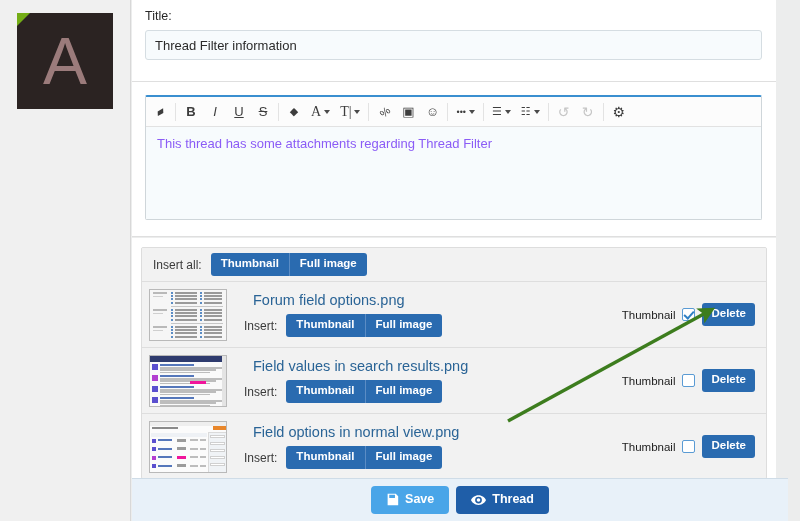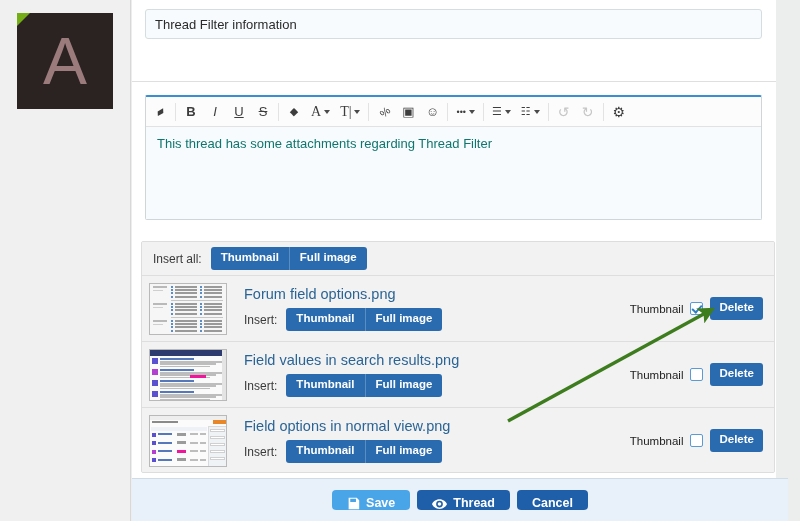--- a/index.html
+++ b/index.html
@@ -169,32 +169,32 @@
     border-left: 3px solid transparent;
     border-right: 3px solid transparent;
     border-top: 4px solid #4a4a4a;
     vertical-align: middle;
   }
   .editor-body {
     background: #f7fbfd;
     height: 93px;
     padding: 9px 11px;
     font-size: 13px;
-    color: #0f766e;
+    color: #8b5cf6;
   }
 
   
   .attach-panel {
     position: absolute;
-    left: 0; top: 232px;
+    left: 0; top: 238px;
     width: 644px;
     height: 276px;
     background: #fff;
     border-bottom: 1px solid #dfdfdf;
-    padding: 9px 1px 0 9px;
+    padding: 9px 9px 0 9px;
     overflow: hidden;
   }
   .attach-inner {
     border: 1px solid #dddddd;
     border-radius: 2px;
     background: #f2f2f2;
     height: 232px;
     overflow: hidden;
   }
   .insert-all-row {
@@ -248,20 +248,21 @@
     min-width: 0;
   }
   .att-name {
     font-size: 14.5px;
     color: #2a6496;
     margin-bottom: 6px;
     white-space: nowrap;
     overflow: hidden;
     text-overflow: ellipsis;
     cursor: pointer;
+    margin-left: 9px;
   }
   .att-insert {
     display: flex;
     align-items: center;
   }
   .att-right {
     flex: 0 0 auto;
     display: flex;
     align-items: center;
     gap: 7px;
@@ -311,21 +312,21 @@
     justify-content: center;
     gap: 7px;
   }
   .fbtn {
     font-family: "Liberation Sans", sans-serif;
     font-size: 12.5px;
     font-weight: bold;
     color: #fff;
     border: none;
     border-radius: 4px;
-    padding: 7px 15px 0;
+    padding: 7px 15px 8px;
     cursor: pointer;
     display: inline-flex;
     align-items: center;
     gap: 6px;
     line-height: 1;
   }
   .fbtn.save    { background: #49a5e8; }
   .fbtn.preview { background: #1f5ea8; }
   .fbtn.cancel  { background: #1f5ea8; }
 
@@ -346,20 +347,21 @@
     <div class="avatar-wrap">
       <div class="avatar" style="background: rgb(43, 35, 34);">A</div>
       <div class="avatar-corner" style="border-left-color: rgb(116, 173, 22);"></div>
     </div>
   </div>
 
   <div class="main-col">
     <div class="scroll-gutter"></div>
 
     <div class="title-panel">
+      <div class="field-label">Title:</div>
       <input class="title-input" type="text" value="Thread Filter information" style="">
     </div>
 
     <div class="editor-panel">
       <div class="editor-box" style="border-top-color: rgb(58, 143, 208);">
         <div class="toolbar" id="toolbar">
             <div class="tb-btn">
               <span style="transform: rotate(-30deg); display: inline-block; font-size: 11px;">▰</span>
             </div>
             <div class="tb-sep"></div>
@@ -628,23 +630,20 @@
         </svg>
         <span>Save</span>
       </button>
       <button class="fbtn preview" style="background: rgb(31, 94, 168);">
         <svg width="15" height="12" viewBox="0 0 20 13">
           <path fill="#fff" d="M10 0C5 0 1.3 3.2 0 6.5 1.3 9.8 5 13 10 13s8.7-3.2 10-6.5C18.7 3.2 15 0 10 0zm0 11a4.5 4.5 0 110-9 4.5 4.5 0 010 9z"></path>
           <circle cx="10" cy="6.5" r="2.4" fill="#fff"></circle>
         </svg>
         <span>Thread</span>
       </button>
-      <button class="fbtn cancel" style="background: rgb(31, 94, 168);">
-        <span>Cancel</span>
-      </button>
     </div>
   </div>
 
   <svg class="arrow-layer">
     <defs>
       <marker id="ah" markerWidth="5" markerHeight="5" refX="3.6" refY="2.5" orient="auto" markerUnits="strokeWidth">
         <path d="M0,0 L5,2.5 L0,5 L1.1,2.5 z" fill="#3d7d1e"></path>
       </marker>
     </defs>
     <line id="arrow-line" stroke="#3d7d1e" stroke-width="3.4" marker-end="url(#ah)" x1="508" y1="421" x2="711" y2="310"></line>

